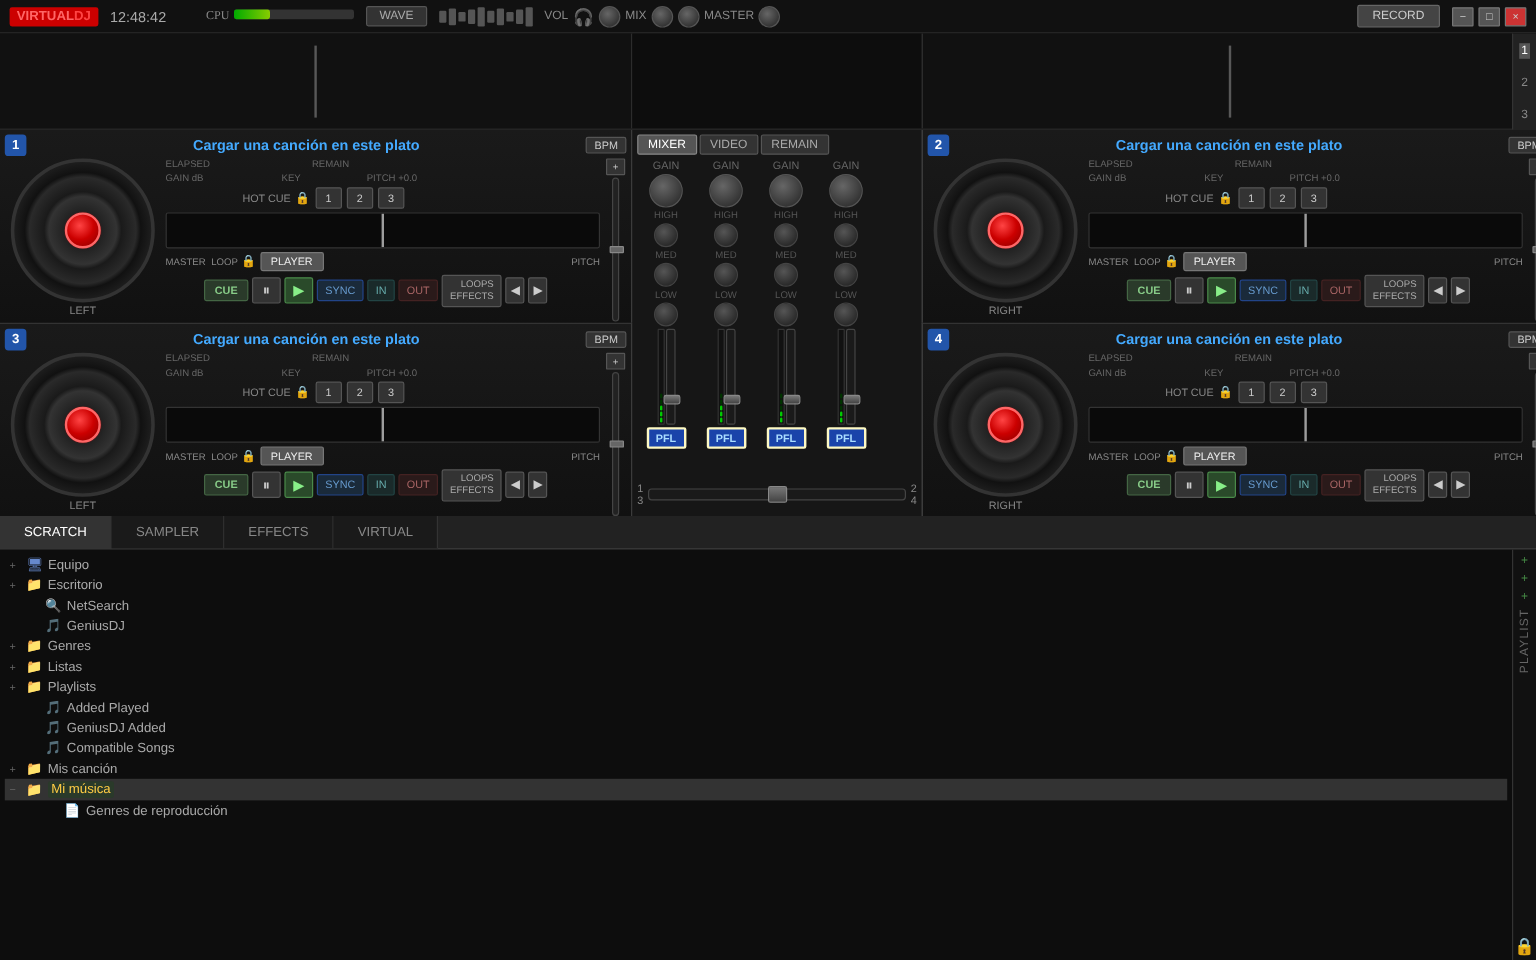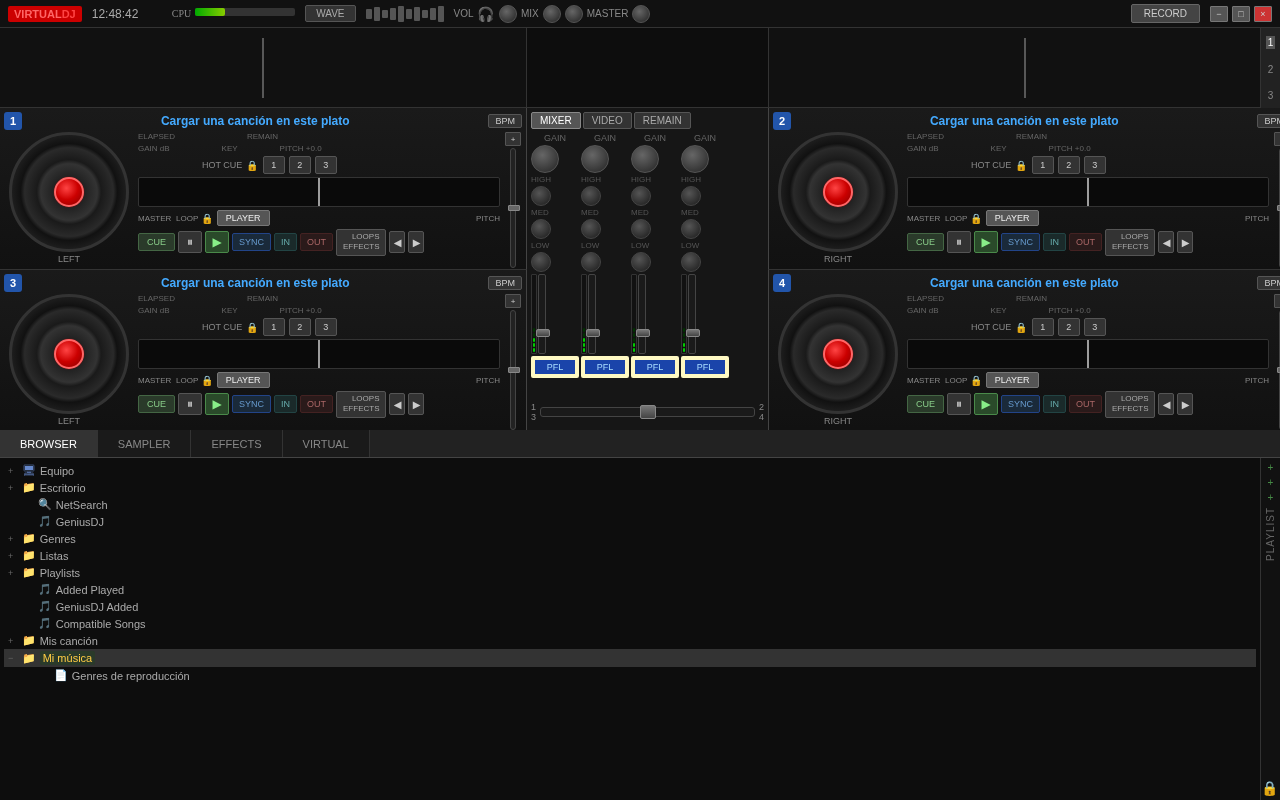--- a/index.html
+++ b/index.html
@@ -209,21 +209,21 @@
 
     .deck-controls {
       flex: 1;
       display: flex;
       flex-direction: column;
       gap: 3px;
     }
 
     .info-row {
       display: flex;
-      gap: 12px;
+      gap: 25px;
       font-size: 9px;
       color: #888;
     }
     .info-label { color: #666; font-size: 8px; }
 
     .hot-cue-row {
       display: flex;
       align-items: center;
       gap: 4px;
     }
@@ -285,21 +285,22 @@
       gap: 3px;
     }
     .cue-btn {
       background: #2a3a2a;
       border: 1px solid #446644;
       color: #88cc88;
       padding: 3px 8px;
       font-size: 9px;
       cursor: pointer;
       border-radius: 2px;
-      font-weight: normal;
+      font-weight: bold;
+      margin-left: 32px;
     }
     .pause-btn {
       background: #333;
       border: 1px solid #555;
       color: #ccc;
       width: 24px; height: 22px;
       font-size: 12px;
       cursor: pointer;
       border-radius: 2px;
       display: flex; align-items: center; justify-content: center;
@@ -432,20 +433,21 @@
 
     .mixer-channels {
       display: flex;
       gap: 2px;
       flex: 1;
     }
     .mixer-channel {
       width: 48px;
       display: flex;
       flex-direction: column;
+      align-items: center;
       gap: 2px;
     }
     .mixer-channel-label {
       font-size: 9px;
       color: #666;
       text-align: center;
     }
     .channel-knob {
       width: 28px;
       height: 28px;
@@ -504,27 +506,27 @@
       height: 8px;
       background: linear-gradient(to bottom, #777, #444);
       border: 1px solid #888;
       border-radius: 2px;
       position: absolute;
       left: -3px;
       bottom: 20%;
     }
     .pfl-btn {
       background: #1a44aa;
-      border: 4px solid #fef9c3;
+      border: 2px solid #fef9c3;
       color: #aaddff;
       padding: 2px 6px;
       font-size: 9px;
       cursor: pointer;
       border-radius: 2px;
-      font-weight: normal;
+      font-weight: bold;
     }
 
     .crossfader-row {
       display: flex;
       align-items: center;
       gap: 4px;
       padding: 4px 0;
     }
     .crossfader {
       flex: 1;
@@ -1093,21 +1095,21 @@
         </div>
       </div>
     </div>
 
   </div>
 
 </div>
 
 <div id="browser-area" style="height:calc(800px - 28px - 80px - 322px); min-height:330px;">
   <div class="browser-tabs">
-    <div class="browser-tab active">BROWSER</div>
+    <div class="browser-tab active">SCRATCH</div>
     <div class="browser-tab">SAMPLER</div>
     <div class="browser-tab">EFFECTS</div>
     <div class="browser-tab">VIRTUAL</div>
   </div>
   <div class="browser-content">
     <div class="file-tree">
 
       <div class="tree-item">
         <span class="tree-expand">+</span>
         <span style="color:#6688cc;">🖥</span>

